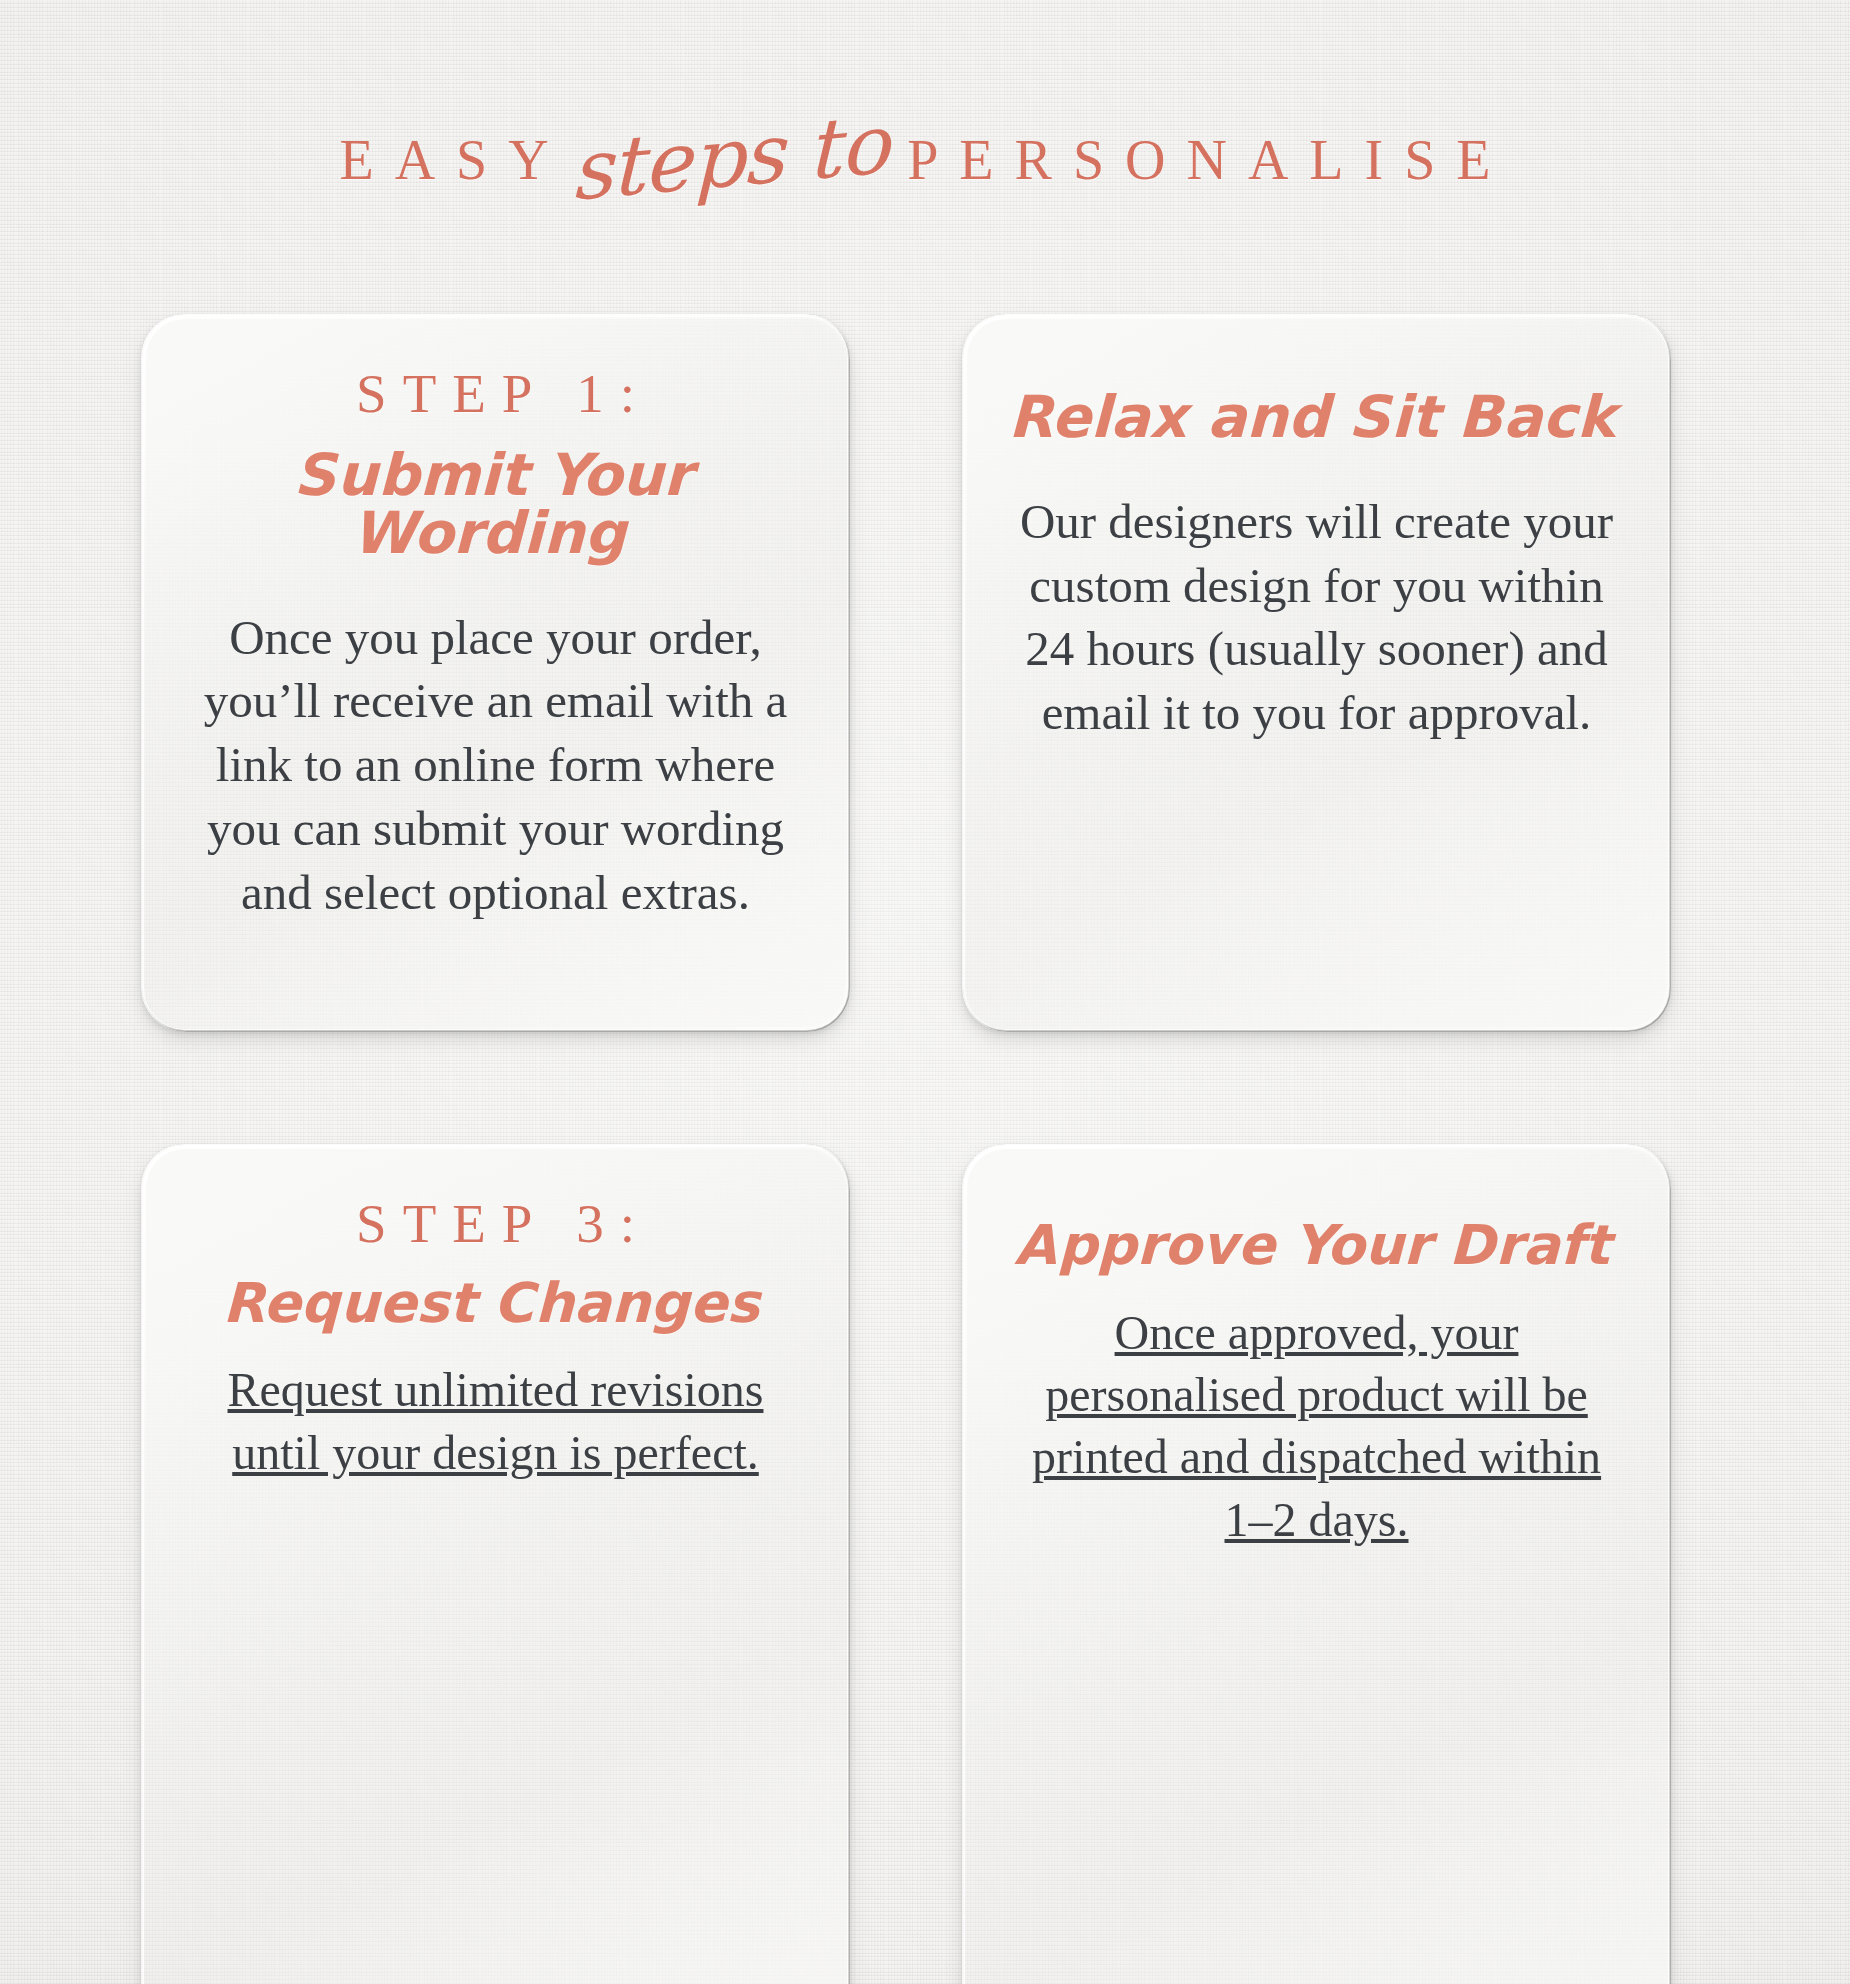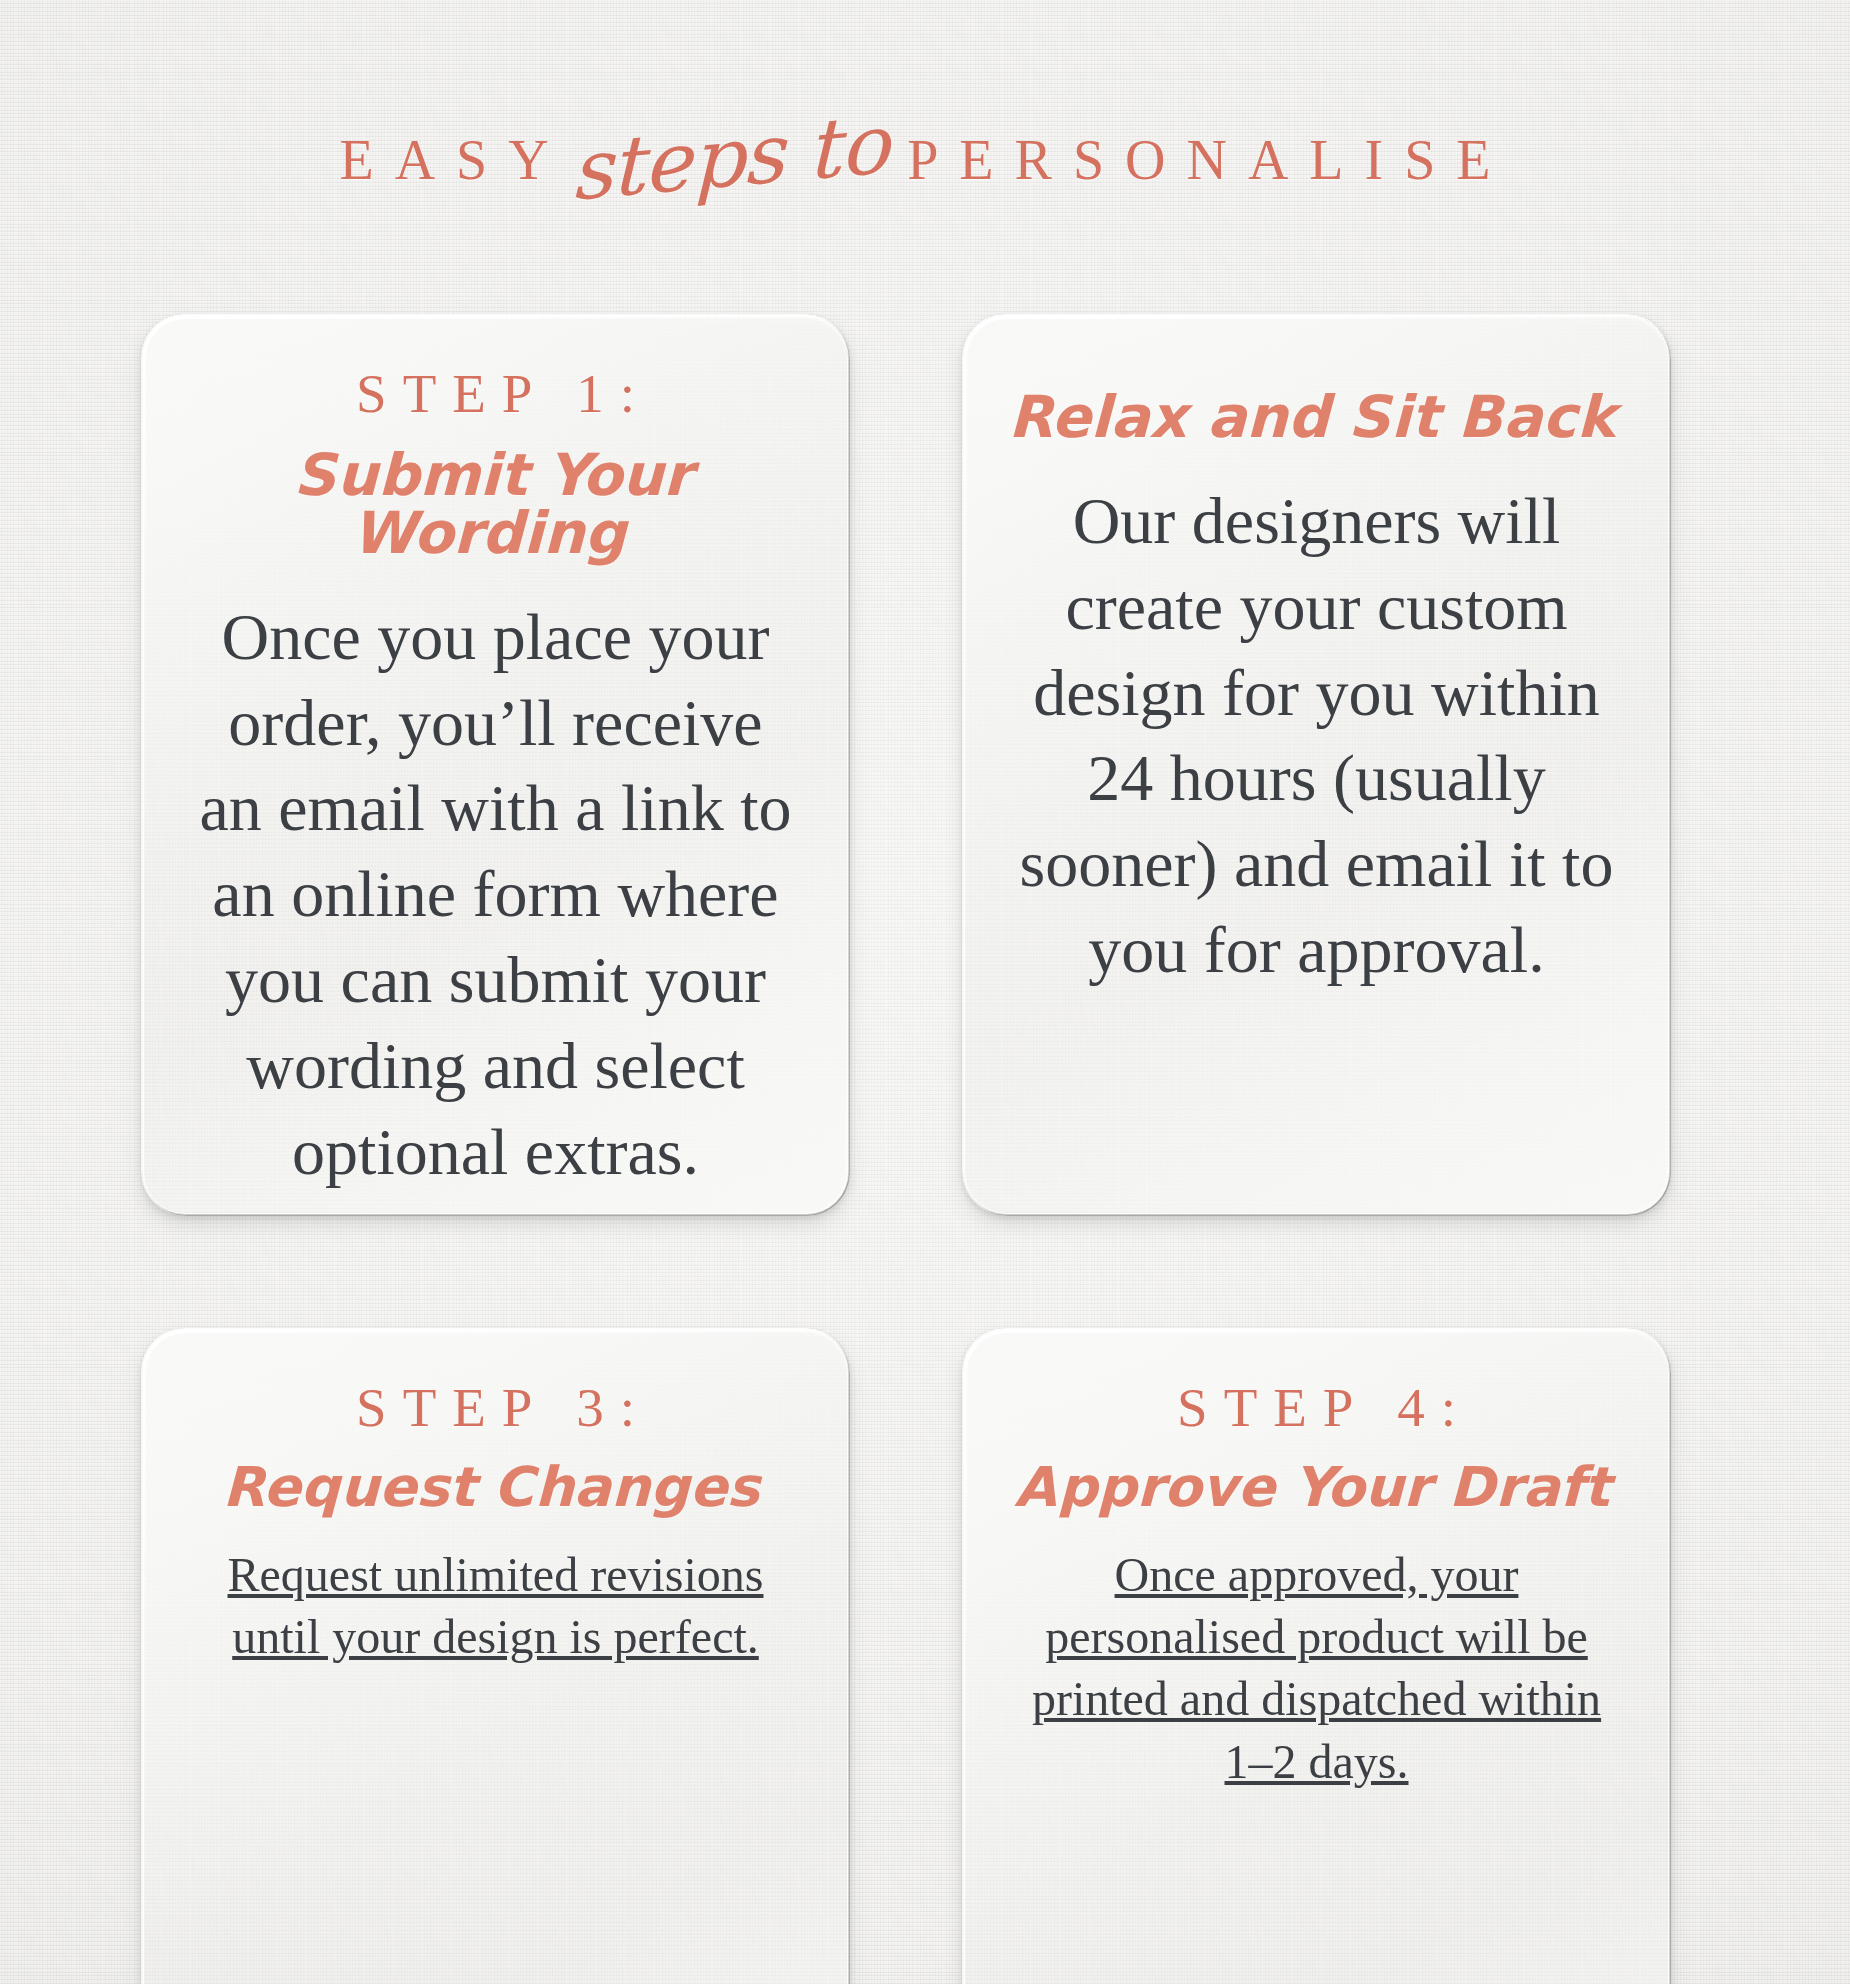--- a/index.html
+++ b/index.html
@@ -177,24 +177,24 @@
     letter-spacing:0px;
     color:#e0816c;
     margin-top:23px;
     line-height:1.0;
     transform:skewX(-4deg);
     text-shadow:0 1px 0 rgba(255,255,255,.55);
   }
 
   .step-body{
     font-family:"Liberation Serif", serif;
-    font-size:66px;
+    font-size:49px;
     line-height:1.30;
     color:#3c4044;
-    margin-top:32px;
+    margin-top:44px;
     padding:0 9.5px;
   }
 
   .card.row2 .step-script{ font-size:55px; }
   .card.row2 .step-body{ font-size:48px; margin-top:28.5px;text-decoration:underline; }
 </style>
 </head>
 <body>
 
 <div class="paper-texture"></div>
@@ -226,21 +226,20 @@
     <div class="card short row2">
       <div class="card-inner">
         <div class="step-label">STEP 3:</div>
         <div class="step-script">Request Changes</div>
         <div class="step-body">Request unlimited revisions until your design is perfect.</div>
       </div>
     </div>
 
     <div class="card short row2">
       <div class="card-inner">
-        <div class="step-label">STEP 4:</div>
         <div class="step-script">Approve Your Draft</div>
         <div class="step-body">Once approved, your personalised product will be printed and dispatched within 1–2 days.</div>
       </div>
     </div>
 
   </div>
 </div>
 
 
 </body></html>

